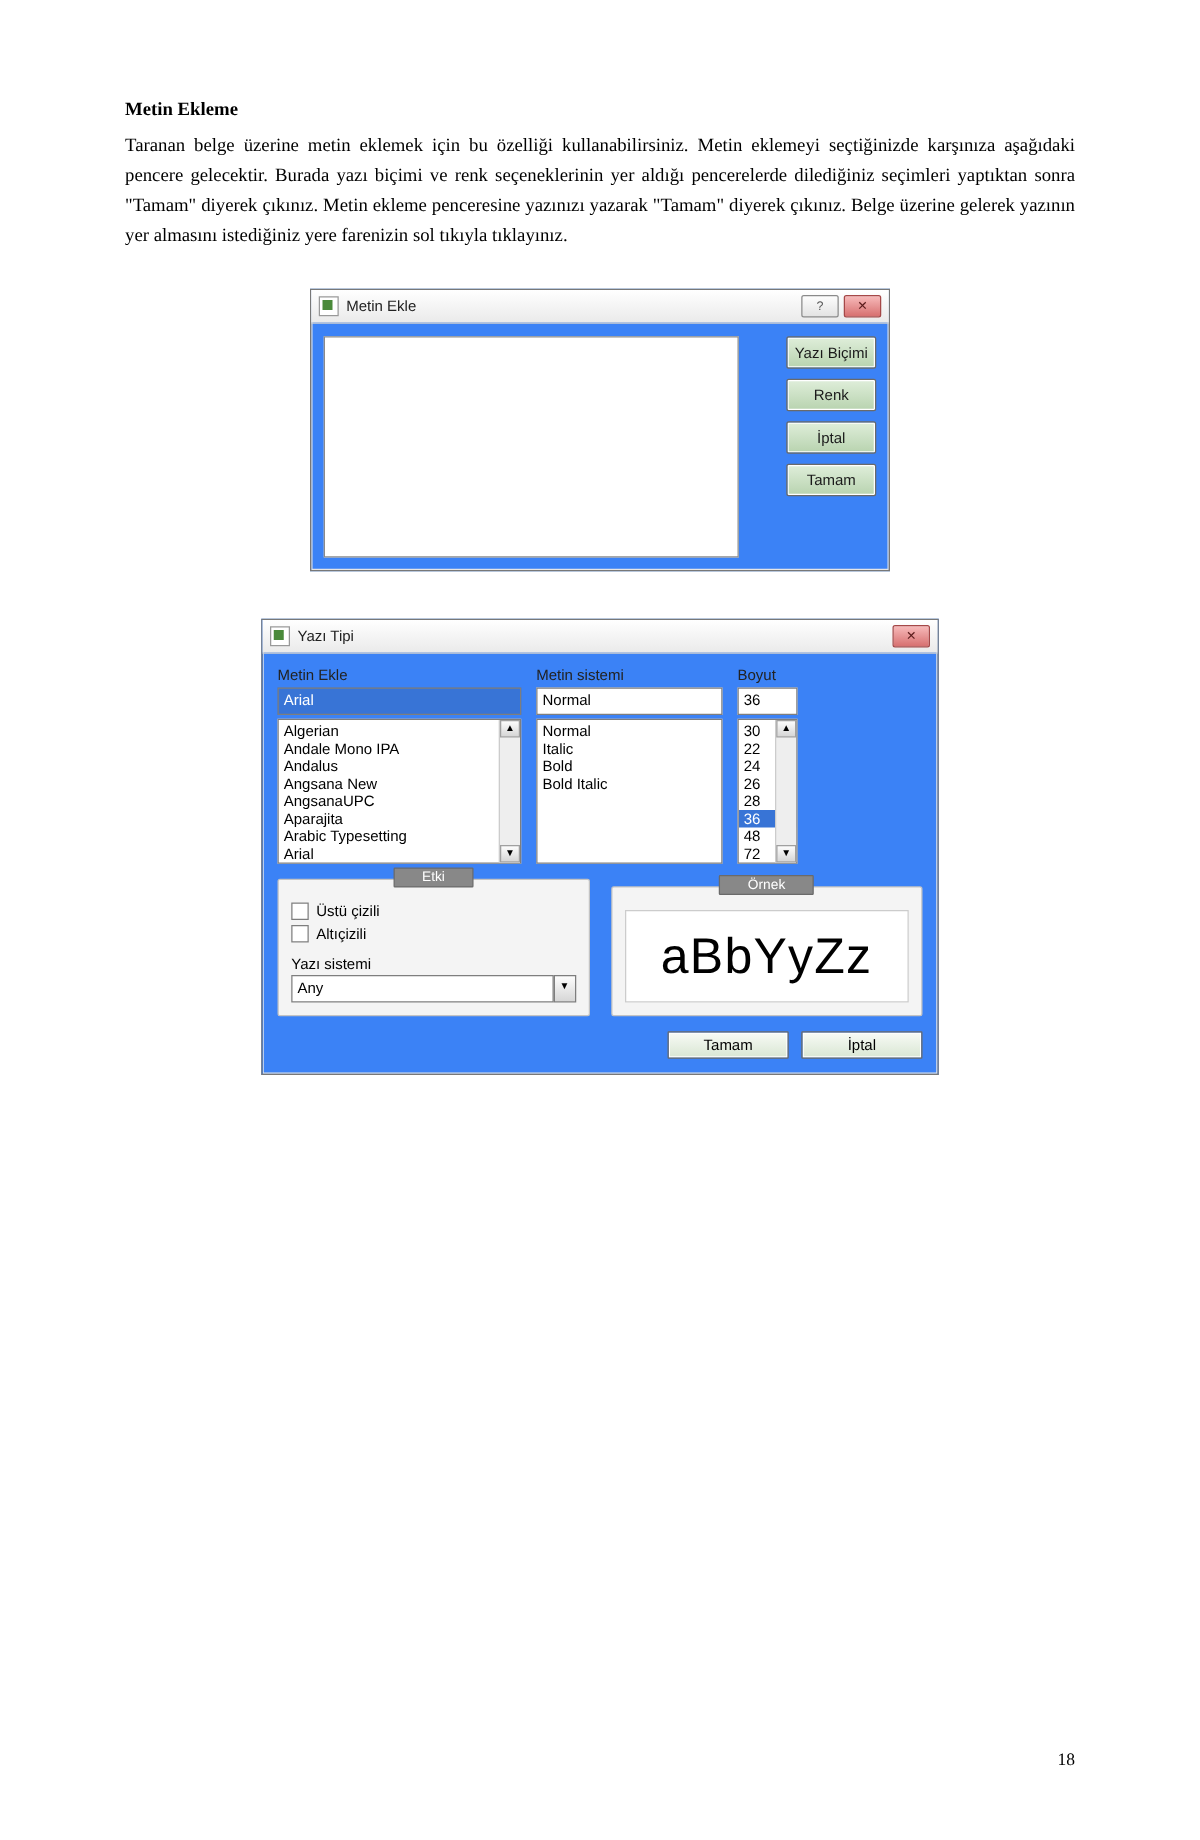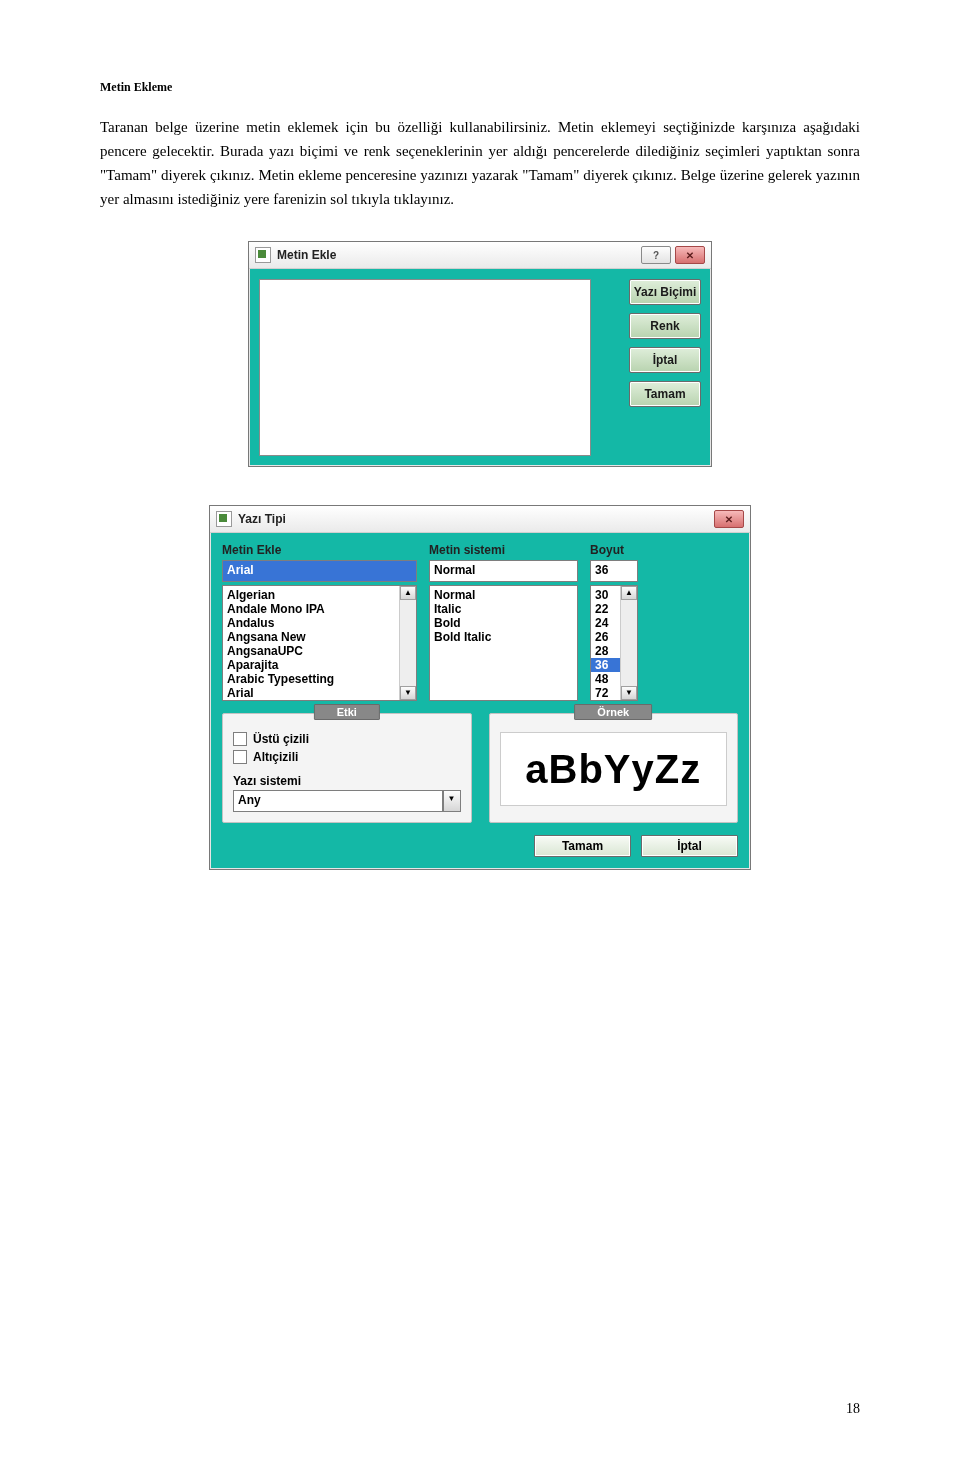--- a/index.html
+++ b/index.html
@@ -9,42 +9,41 @@
     padding: 80px 100px 60px 100px;
     width: 960px;
     height: 1472px;
     box-sizing: border-box;
     background: #fff;
     position: relative;
     color: #000;
   }
   .heading {
     font-weight: bold;
-    margin-bottom: 20px;
-    font-size: 12px;
+    margin-bottom: 8px;
+    font-size: 15px;
   }
   .paragraph {
     text-align: justify;
     line-height: 1.6;
   }
   .page-num {
     position: absolute;
     bottom: 55px;
     right: 100px;
     font-size: 14px;
   }
   
   .dialogs-area { margin-top: 30px; display:flex; flex-direction:column; align-items:center; gap:38px; }
   .win {
     border: 1px solid #787878;
-    background: #14b8a6;
+    background: #3b82f6;
     font-family: Tahoma, Arial, sans-serif;
     font-size: 12px;
     box-shadow: 0 0 0 1px #e6e6e6 inset;
-    font-weight: bold;
   }
   .titlebar {
     display:flex; align-items:center; justify-content:space-between;
     padding: 4px 6px;
     background: linear-gradient(#fff,#eaeaea);
     border-bottom: 1px solid #d0d0d0;
   }
   .titlebar-left { display:flex; align-items:center; gap:6px; }
   .app-icon {
     width:14px; height:14px; border:1px solid #999; background:#fff; display:inline-block;
@@ -86,21 +85,21 @@
   .strack { height: calc(100% - 28px); }
   .groupbox {
     border:1px solid #c3c3c3; background:#f4f4f4; margin-top:12px; padding:18px 10px 10px 10px;
     position:relative; border-radius:2px;
   }
   .grouplabel {
     position:absolute; top:-10px; left:50%; transform:translateX(-50%);
     background:#888; color:#fff; padding:1px 22px; font-size:11px;
     border:1px solid #6a6a6a; border-radius:1px;
   }
-  .row-bottom { display:flex; gap:17px; }
+  .row-bottom { display:flex; gap:17px;align-items:flex-end; }
   .checkbox-row { display:flex; align-items:center; gap:6px; }
   .cb { width:12px; height:12px; border:1px solid #7e7e7e; background:#fff; display:inline-block; }
   .sample-box {
     background:#fff; border:1px solid #ccc; height:72px;
     display:flex; align-items:center; justify-content:center;
     font-family: Arial, sans-serif; font-size:40px; letter-spacing:1px;
   }
   .d2-btnrow { display:flex; justify-content:flex-end; gap:10px; margin-top:12px; }
   .flatbtn {
     width:95px; text-align:center; padding:3px 0; border:1px solid #6a6a6a;

